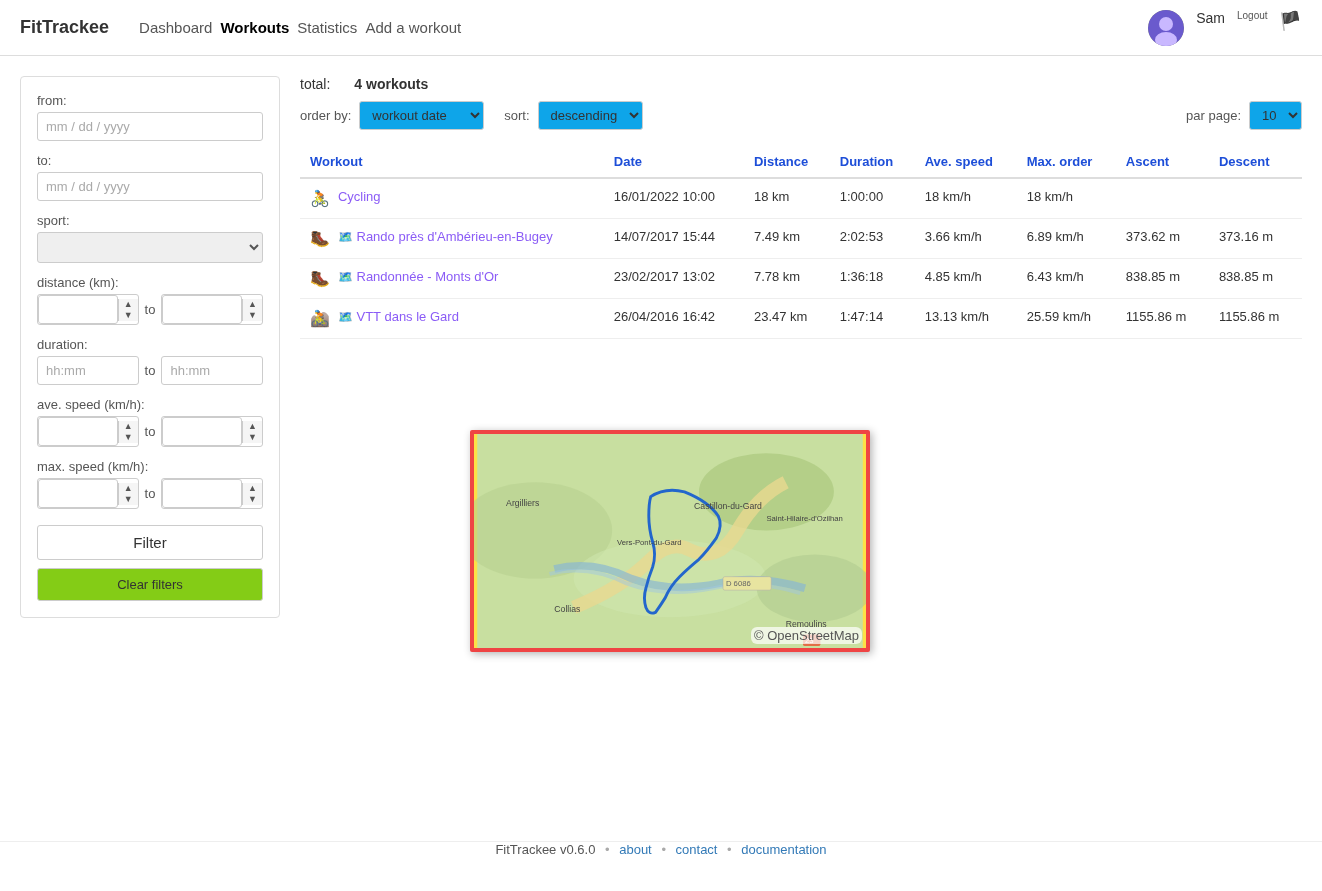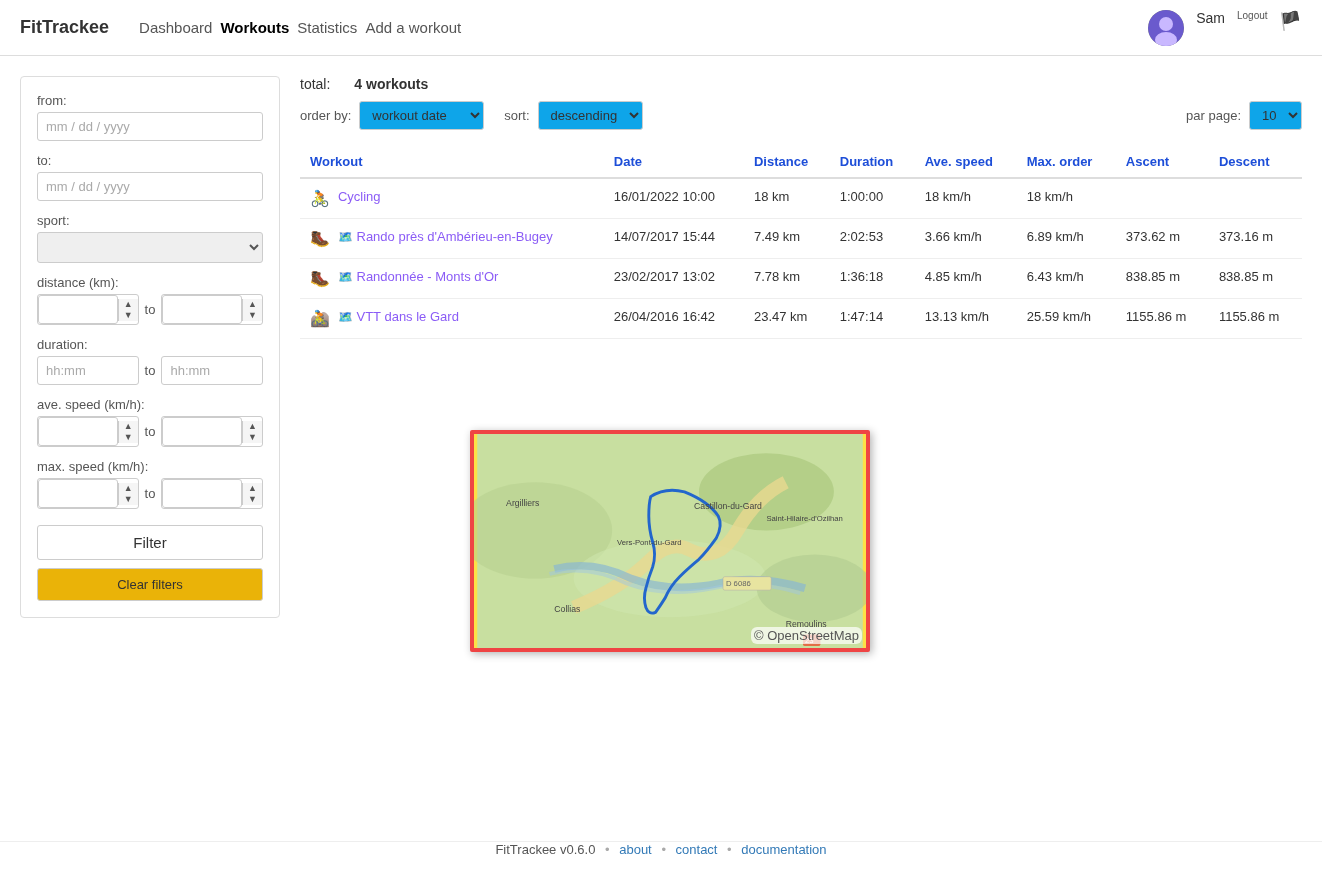--- a/index.html
+++ b/index.html
@@ -55,21 +55,21 @@
       color: #555;
     }
     .btn-filter {
       width: 100%; margin-top: 16px; padding: 8px;
       border: 1px solid #ccc; border-radius: 3px;
       background: #fff; cursor: pointer; font-size: 15px; color: #333;
     }
     .btn-clear {
       width: 100%; margin-top: 8px; padding: 8px;
       border: 1px solid #ccc; border-radius: 3px;
-      background: #eab308; cursor: pointer; font-size: 13px; color: #333;
+      background: #84cc16; cursor: pointer; font-size: 13px; color: #333;
     }
 
     
     .main { flex: 1; }
     .workouts-header { display: flex; align-items: center; gap: 24px; margin-bottom: 9px; font-size: 14px; }
     .workouts-header .total-label { font-size: 14px; }
     .workouts-header .total-value { font-weight: bold; }
 
     .controls-bar {
       display: flex; align-items: center; gap: 20px; margin-bottom: 16px; flex-wrap: wrap;

